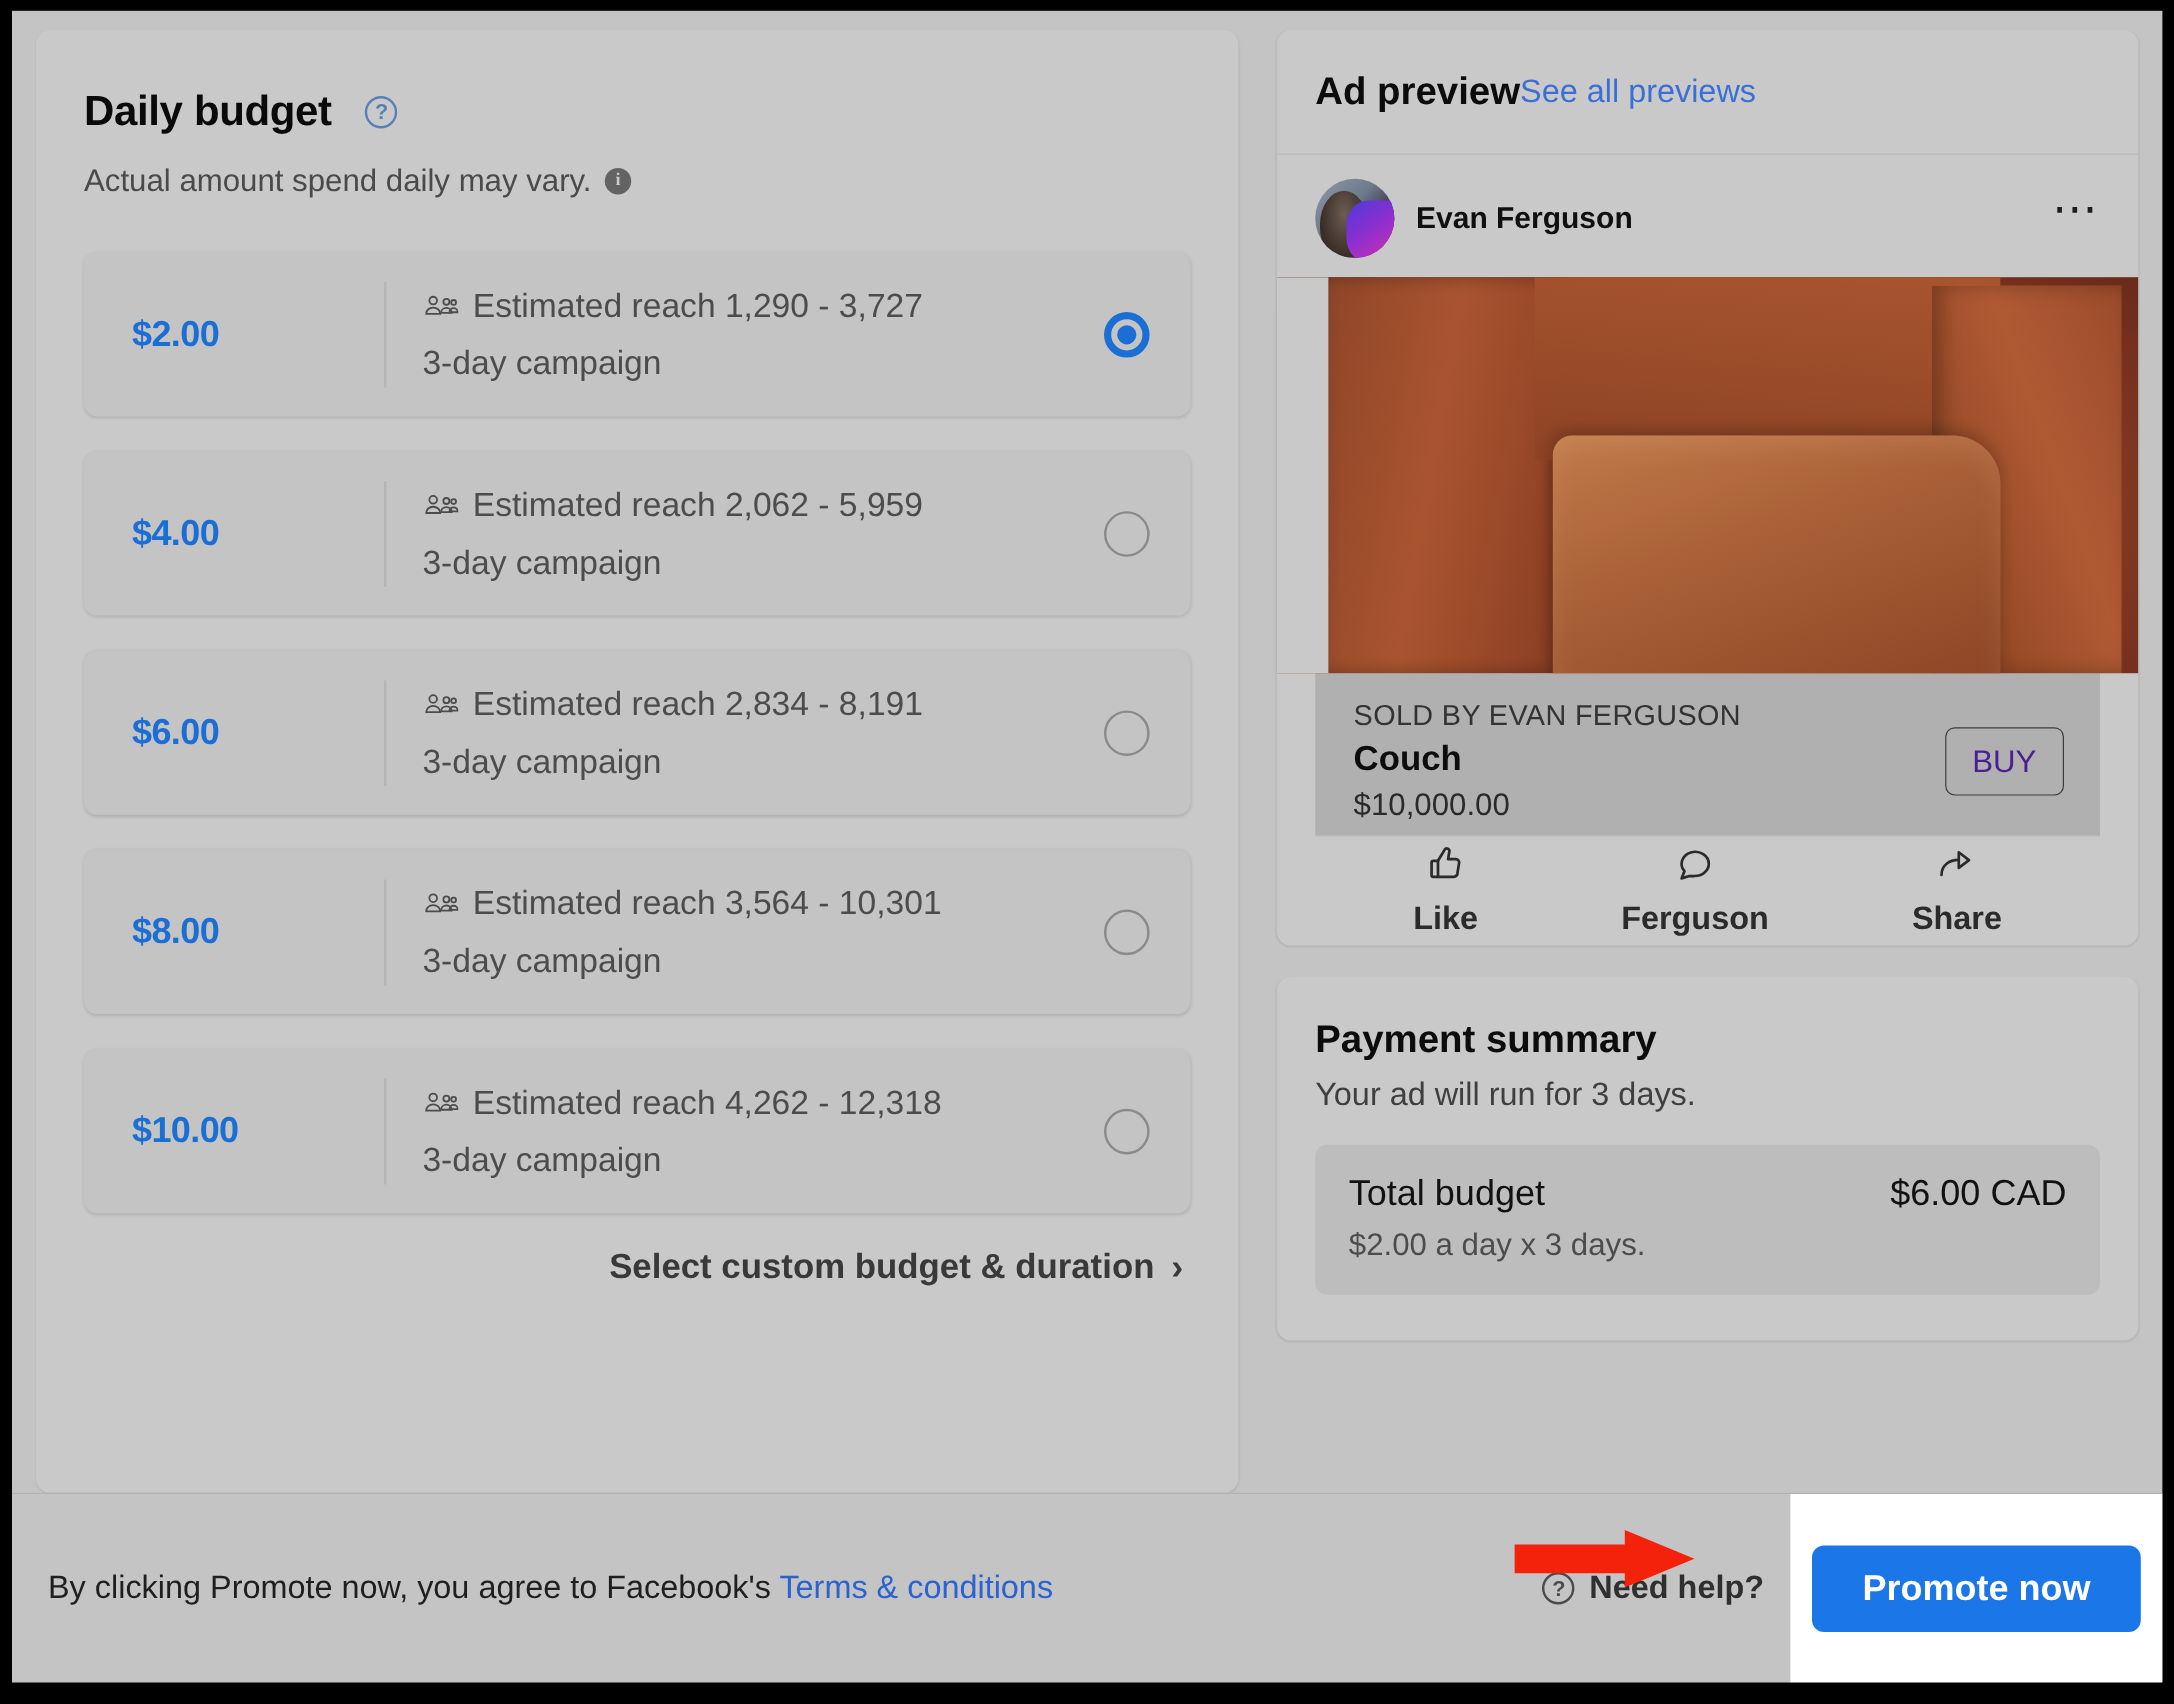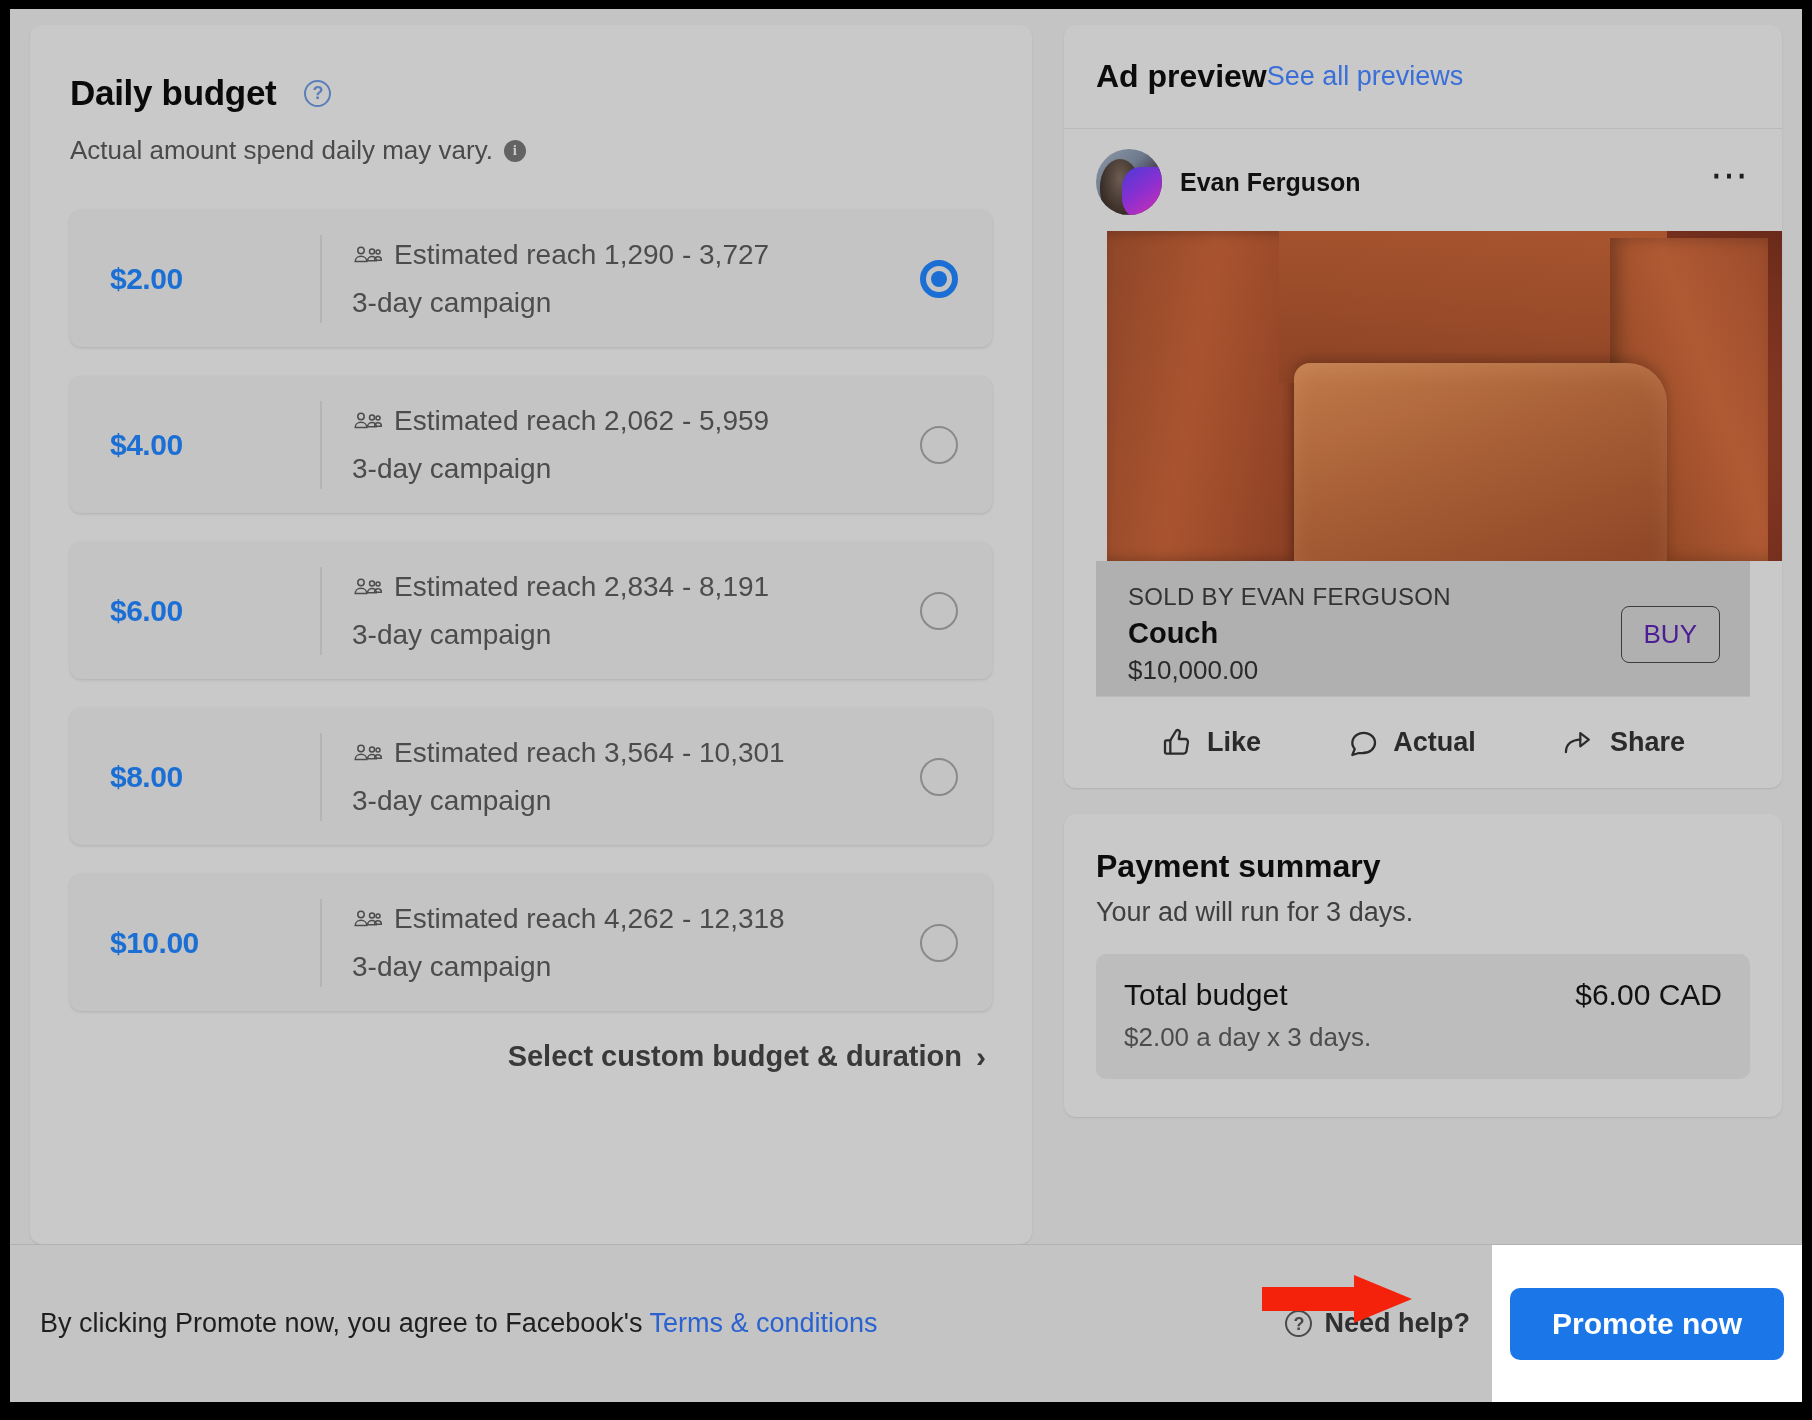--- a/index.html
+++ b/index.html
@@ -348,20 +348,21 @@
     padding: 0 22px;
   }
   .action {
     display: flex;
     align-items: center;
     gap: 14px;
     font-size: 27px;
     font-weight: bold;
     color: #2b2b2b;
     cursor: pointer;
+    flex-direction: column;
   }
   .action svg { display: block; flex: none; }
 
   
   .payment-card {
     background: #c9c9c9;
     border-radius: 12px;
     box-shadow: 0 1px 2px rgba(0,0,0,0.10);
     padding: 34px 32px 38px 32px;
     flex: none;
@@ -661,21 +662,21 @@
             </span>
             <span>Like</span>
           </div>
 
           <div class="action">
             <span>
               <svg width="32" height="32" viewBox="0 0 24 24" fill="none" stroke="#2b2b2b" stroke-width="1.7" stroke-linejoin="round">
                 <path d="M21 12a8.5 7.5 0 1 0-15.2 4.5L4 21l4.9-1.5A9.4 8.6 0 0 0 12 19.5c5 0 9-3.4 9-7.5z"></path>
               </svg>
             </span>
-            <span>Actual</span>
+            <span>Ferguson</span>
           </div>
 
           <div class="action">
             <span>
               <svg width="34" height="32" viewBox="0 0 26 24" fill="none" stroke="#2b2b2b" stroke-width="1.7" stroke-linejoin="round" stroke-linecap="round">
                 <path d="M3 19c0-6.5 5-9.5 11-9.6"></path>
                 <path d="M14 4.5l6.5 5-6.5 5V4.5z" fill="none"></path>
               </svg>
             </span>
             <span>Share</span>

